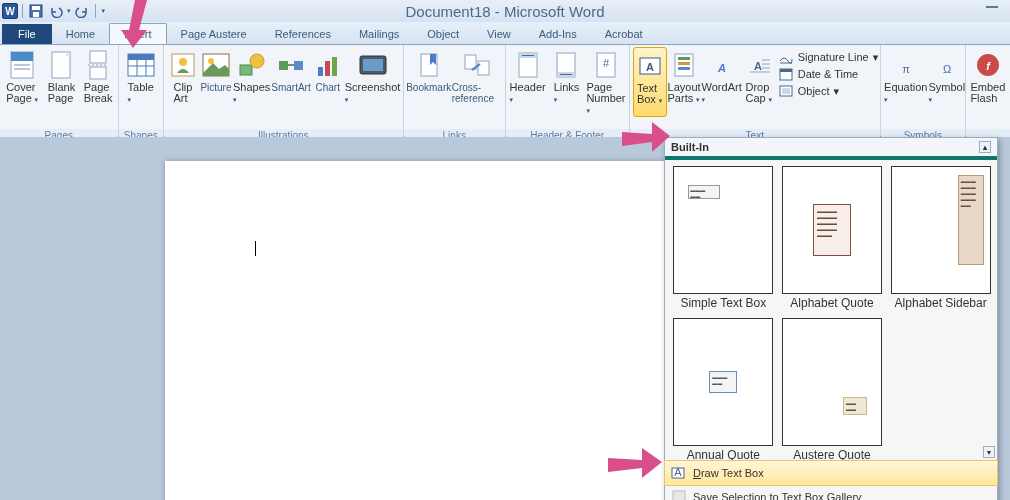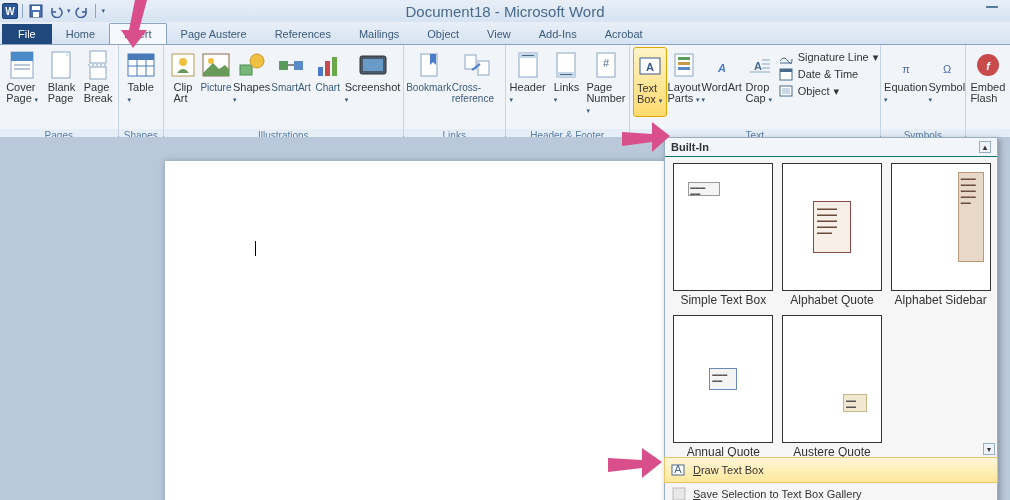--- a/index.html
+++ b/index.html
@@ -26,21 +26,21 @@
 .big-btn.hl{background:linear-gradient(#fff3c8,#ffdb6e);border:1px solid #e0a800}
 .small-list{display:flex;flex-direction:column;gap:1px;padding:2px 4px 0 2px}
 .small-row{display:flex;align-items:center;gap:4px;font-size:10px;color:#3c5a7a;cursor:pointer;white-space:nowrap}
 .small-row .icn{width:16px;height:16px}
 .doc-area{position:absolute;left:0;right:0;top:137px;bottom:0;background:#b9c9db;display:flex;justify-content:center}
 .page{background:#fff;width:680px;height:860px;margin-top:24px;box-shadow:0 0 6px rgba(0,0,0,.25);padding:80px 90px}
 .cursor{width:1px;height:15px;background:#000}
 .arrow{position:absolute;pointer-events:none}
 .arrow-body{fill:#d94f8b}
 .dropdown{position:absolute;right:12px;top:137px;width:334px;background:#f6f6f6;border:1px solid #9aaec3;box-shadow:2px 2px 6px rgba(0,0,0,.3)}
-.dd-header{padding:3px 6px;font-weight:bold;font-size:11px;color:#3c5a7a;border-bottom:1px solid #0f766e;background:#f2f5f9;display:flex;justify-content:space-between;align-items:center}
+.dd-header{padding:3px 6px;font-weight:bold;font-size:11px;color:#3c5a7a;border-bottom:4px solid #0f766e;background:#f2f5f9;display:flex;justify-content:space-between;align-items:center}
 .dd-grid{display:grid;grid-template-columns:repeat(3,1fr);gap:0;padding:4px 2px 2px 4px;max-height:300px;overflow:hidden}
 .dd-item{display:flex;flex-direction:column;align-items:center;cursor:pointer;padding:2px}
 .dd-thumb{width:100px;height:128px;background:#fff;border:1px solid #333;margin-bottom:2px;position:relative;display:flex;align-items:center;justify-content:center}
 .dd-itemlabel{font-size:12px;color:#333;text-align:center;padding-bottom:4px}
 .dd-footer{border-top:1px solid #d0d8e2}
 .dd-menu{display:flex;align-items:center;gap:6px;padding:4px 6px;font-size:11px;cursor:pointer}
 .dd-menu.hl{background:linear-gradient(#fff6d9,#ffe79b);border:1px solid #e8c76b;margin:-1px}
 .dd-menu.disabled{color:#9a9a9a}
 .dd-menu u{text-decoration:underline}
 .tiny-text{font-size:5px;line-height:6px;color:#555}

